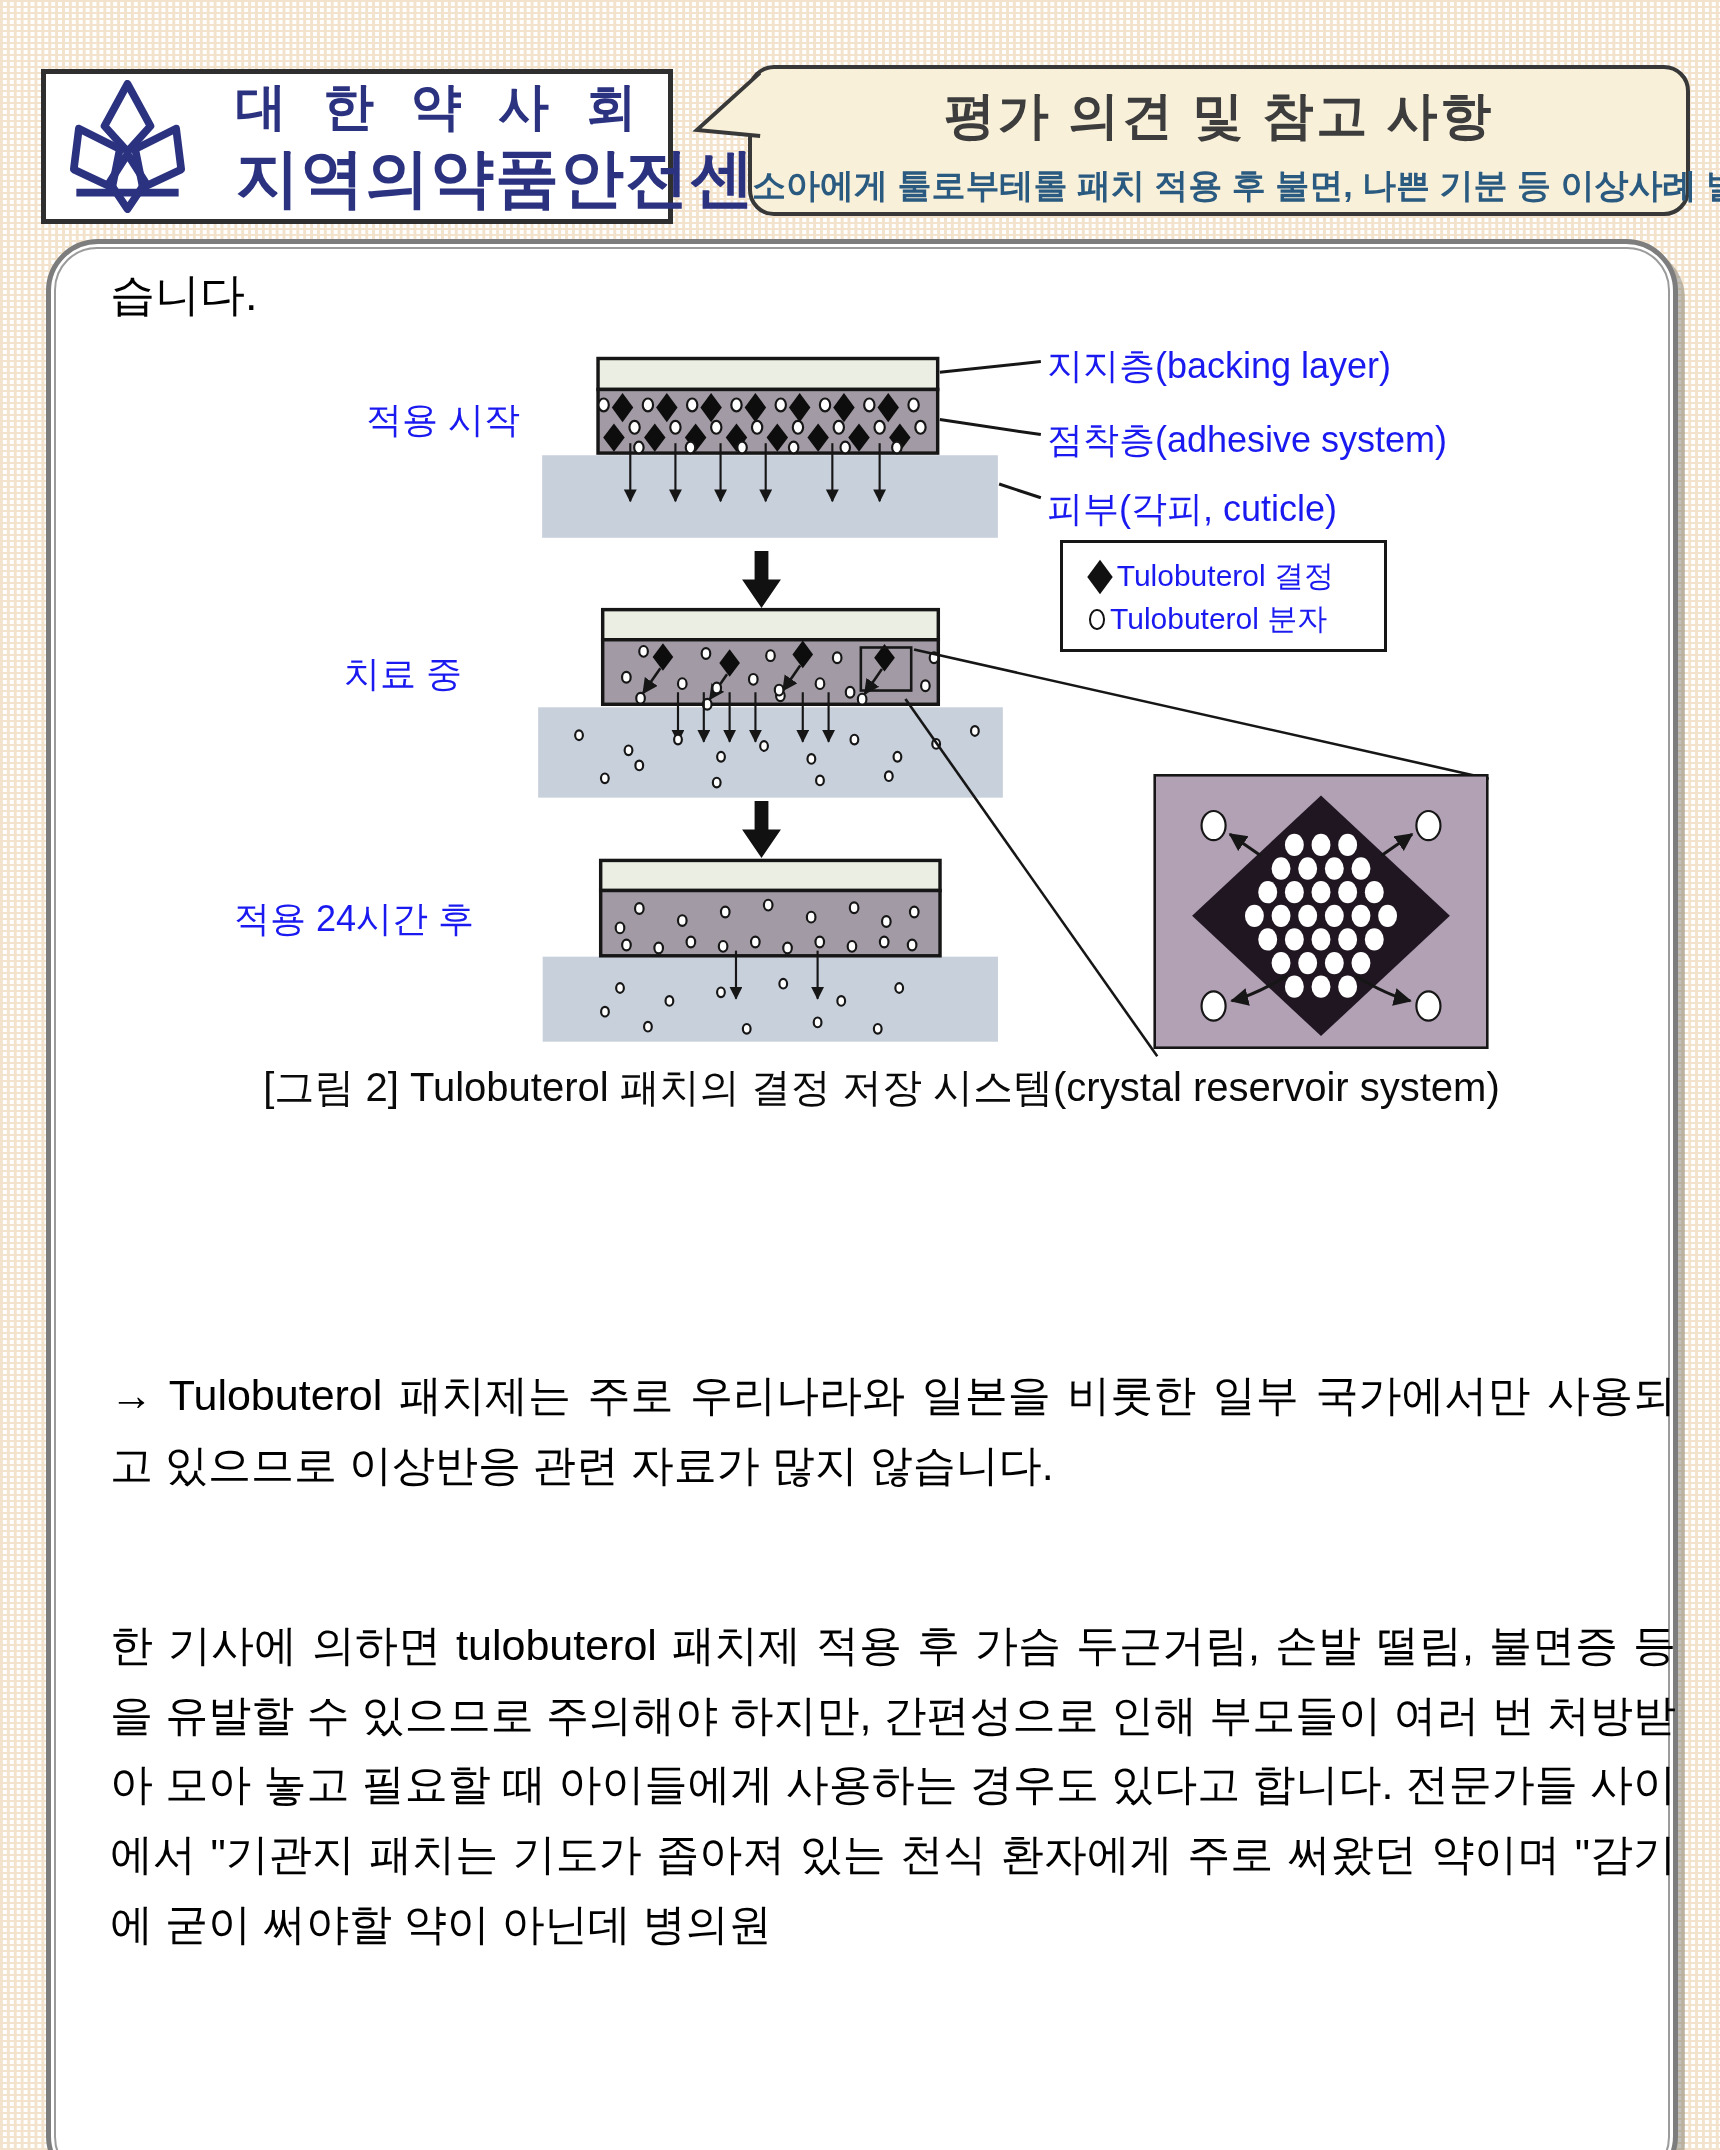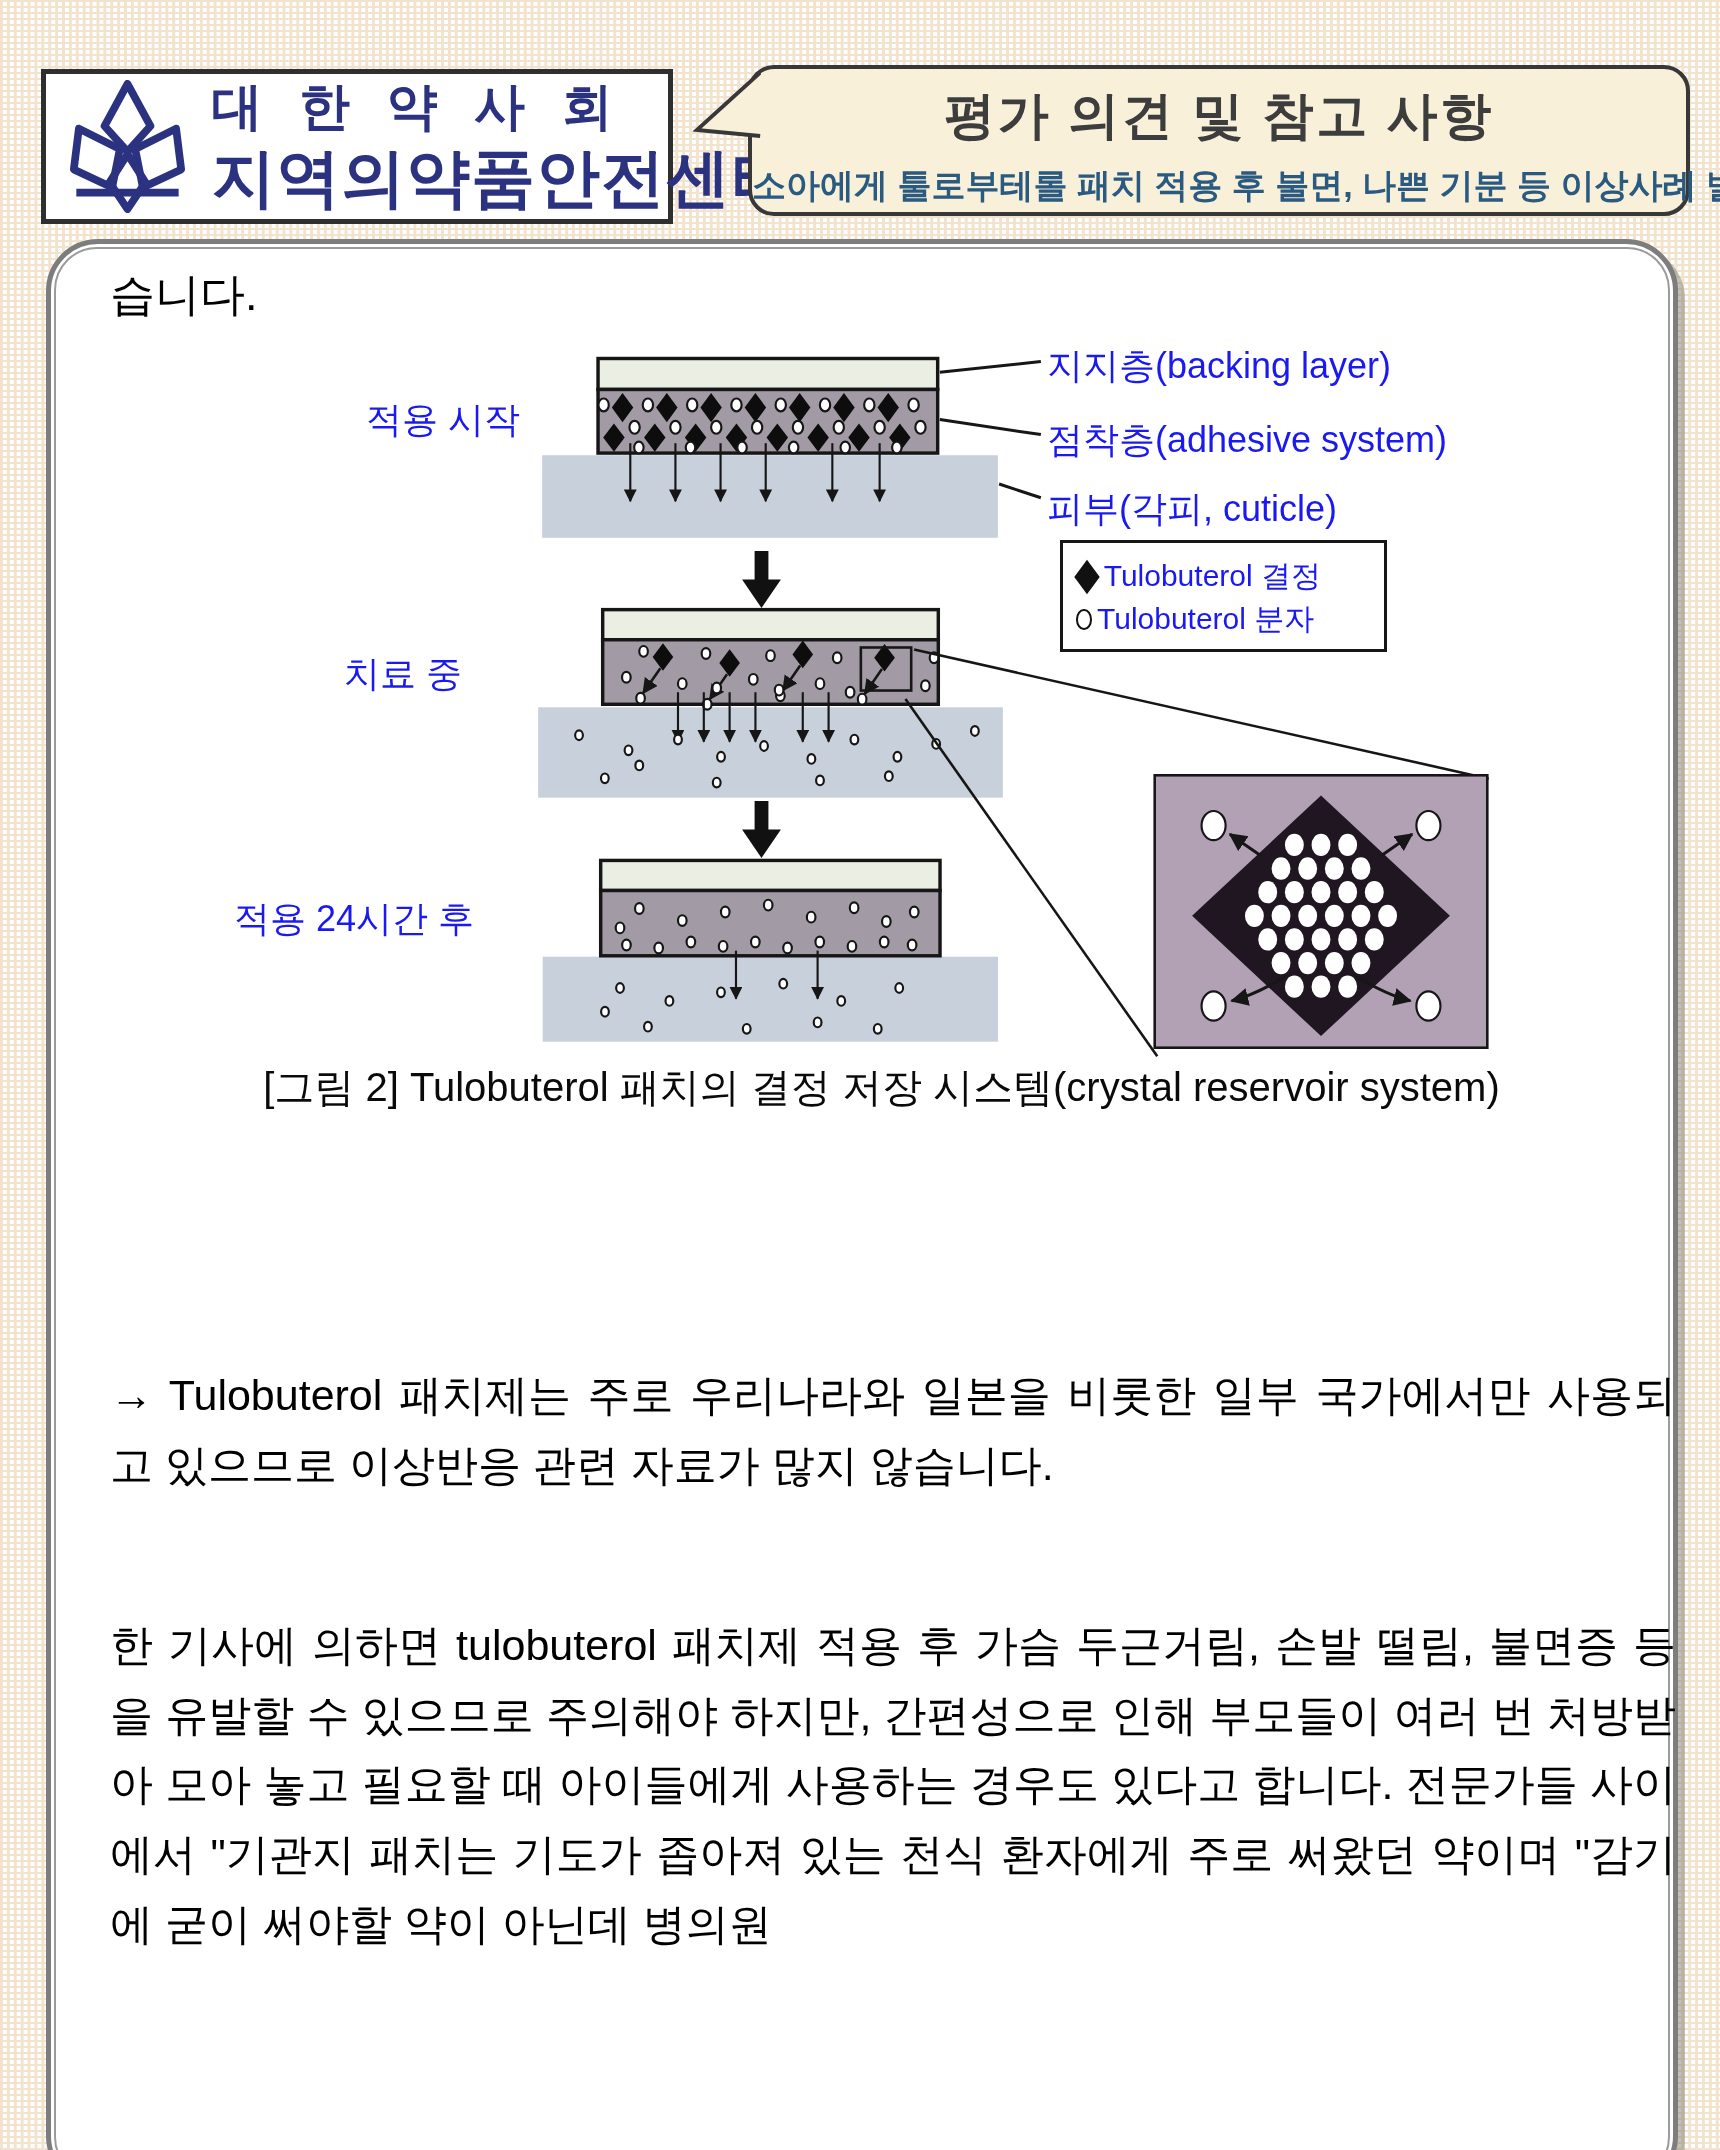--- a/index.html
+++ b/index.html
@@ -10,21 +10,21 @@
     background-image:
       linear-gradient(#f3e3cd 0 1.7px, rgba(0,0,0,0) 1.7px 100%),
       linear-gradient(90deg, rgba(0,0,0,0) 0 2.6px, #ffffff 2.6px 6.9px);
     background-size:6.9px 6px;
   }
   .abs{position:absolute;}
   
   .logo-box{
     left:41px;top:69px;width:632px;height:155px;
     background:#ffffff;border:5.2px solid #2f2f2f;
-    display:flex;align-items:center;box-sizing:border-box;
+    display:flex;align-items:center;box-sizing:border-box;gap:24px;
   }
   .logo-mark{margin-left:17px;flex:0 0 auto;}
   .logo-text{margin-left:19.4px;color:#2b3280;font-weight:bold;line-height:1.25;}
   .logo-text .org{font-size:51px;letter-spacing:11.2px;white-space:nowrap;}
   .logo-text .center{font-size:64px;letter-spacing:0.9px;white-space:nowrap;}
   .bubble{
     left:748px;top:65px;width:942px;height:151px;box-sizing:border-box;
     background:#f8f0d9;border:4.3px solid #383838;border-radius:26px;
     text-align:center;
   }
@@ -38,21 +38,21 @@
     box-shadow:6.9px 7.7px 0 rgba(120,115,105,.45);
   }
   .panel-inner{
     position:absolute;inset:3.4px;border:2.6px solid #9b9b9b;border-radius:43px;background:#ffffff;
   }
   .lead{left:110px;top:265px;font-size:45px;color:#000;}
   .stage-label{font-size:36px;color:#1a1af0;white-space:nowrap;}
   .layer-label{left:1047px;font-size:36px;color:#1a1af0;white-space:nowrap;}
   .legend{
     left:1060px;top:540px;width:327px;height:112px;box-sizing:border-box;
-    border:3px solid #161616;background:#ffffff;padding:12px 0 0 9px;
+    border:3px solid #161616;background:#ffffff;padding:12px 0 0 22px;
   }
   .legend-row{display:flex;align-items:center;height:43px;}
   .legend-label{font-size:30px;color:#1a1af0;white-space:nowrap;}
   .mk-diamond{display:inline-block;width:18px;height:18px;background:#111;
     transform:scaleY(1.35) rotate(45deg);margin:0 7.7px 0 6px;}
   .mk-circle{display:inline-block;width:15.5px;height:20.6px;background:#fff;
     border:2.6px solid #111;border-radius:50%;margin:0 5.2px 0 4.3px;box-sizing:border-box;}
   .caption{left:129px;top:1060px;width:1505px;text-align:center;font-size:40px;color:#0a0a0a;}
   .citation{left:110px;top:1142px;width:1548px;font-size:42px;line-height:1.58;
     color:#e0146e;text-align:justify;margin:0;}

